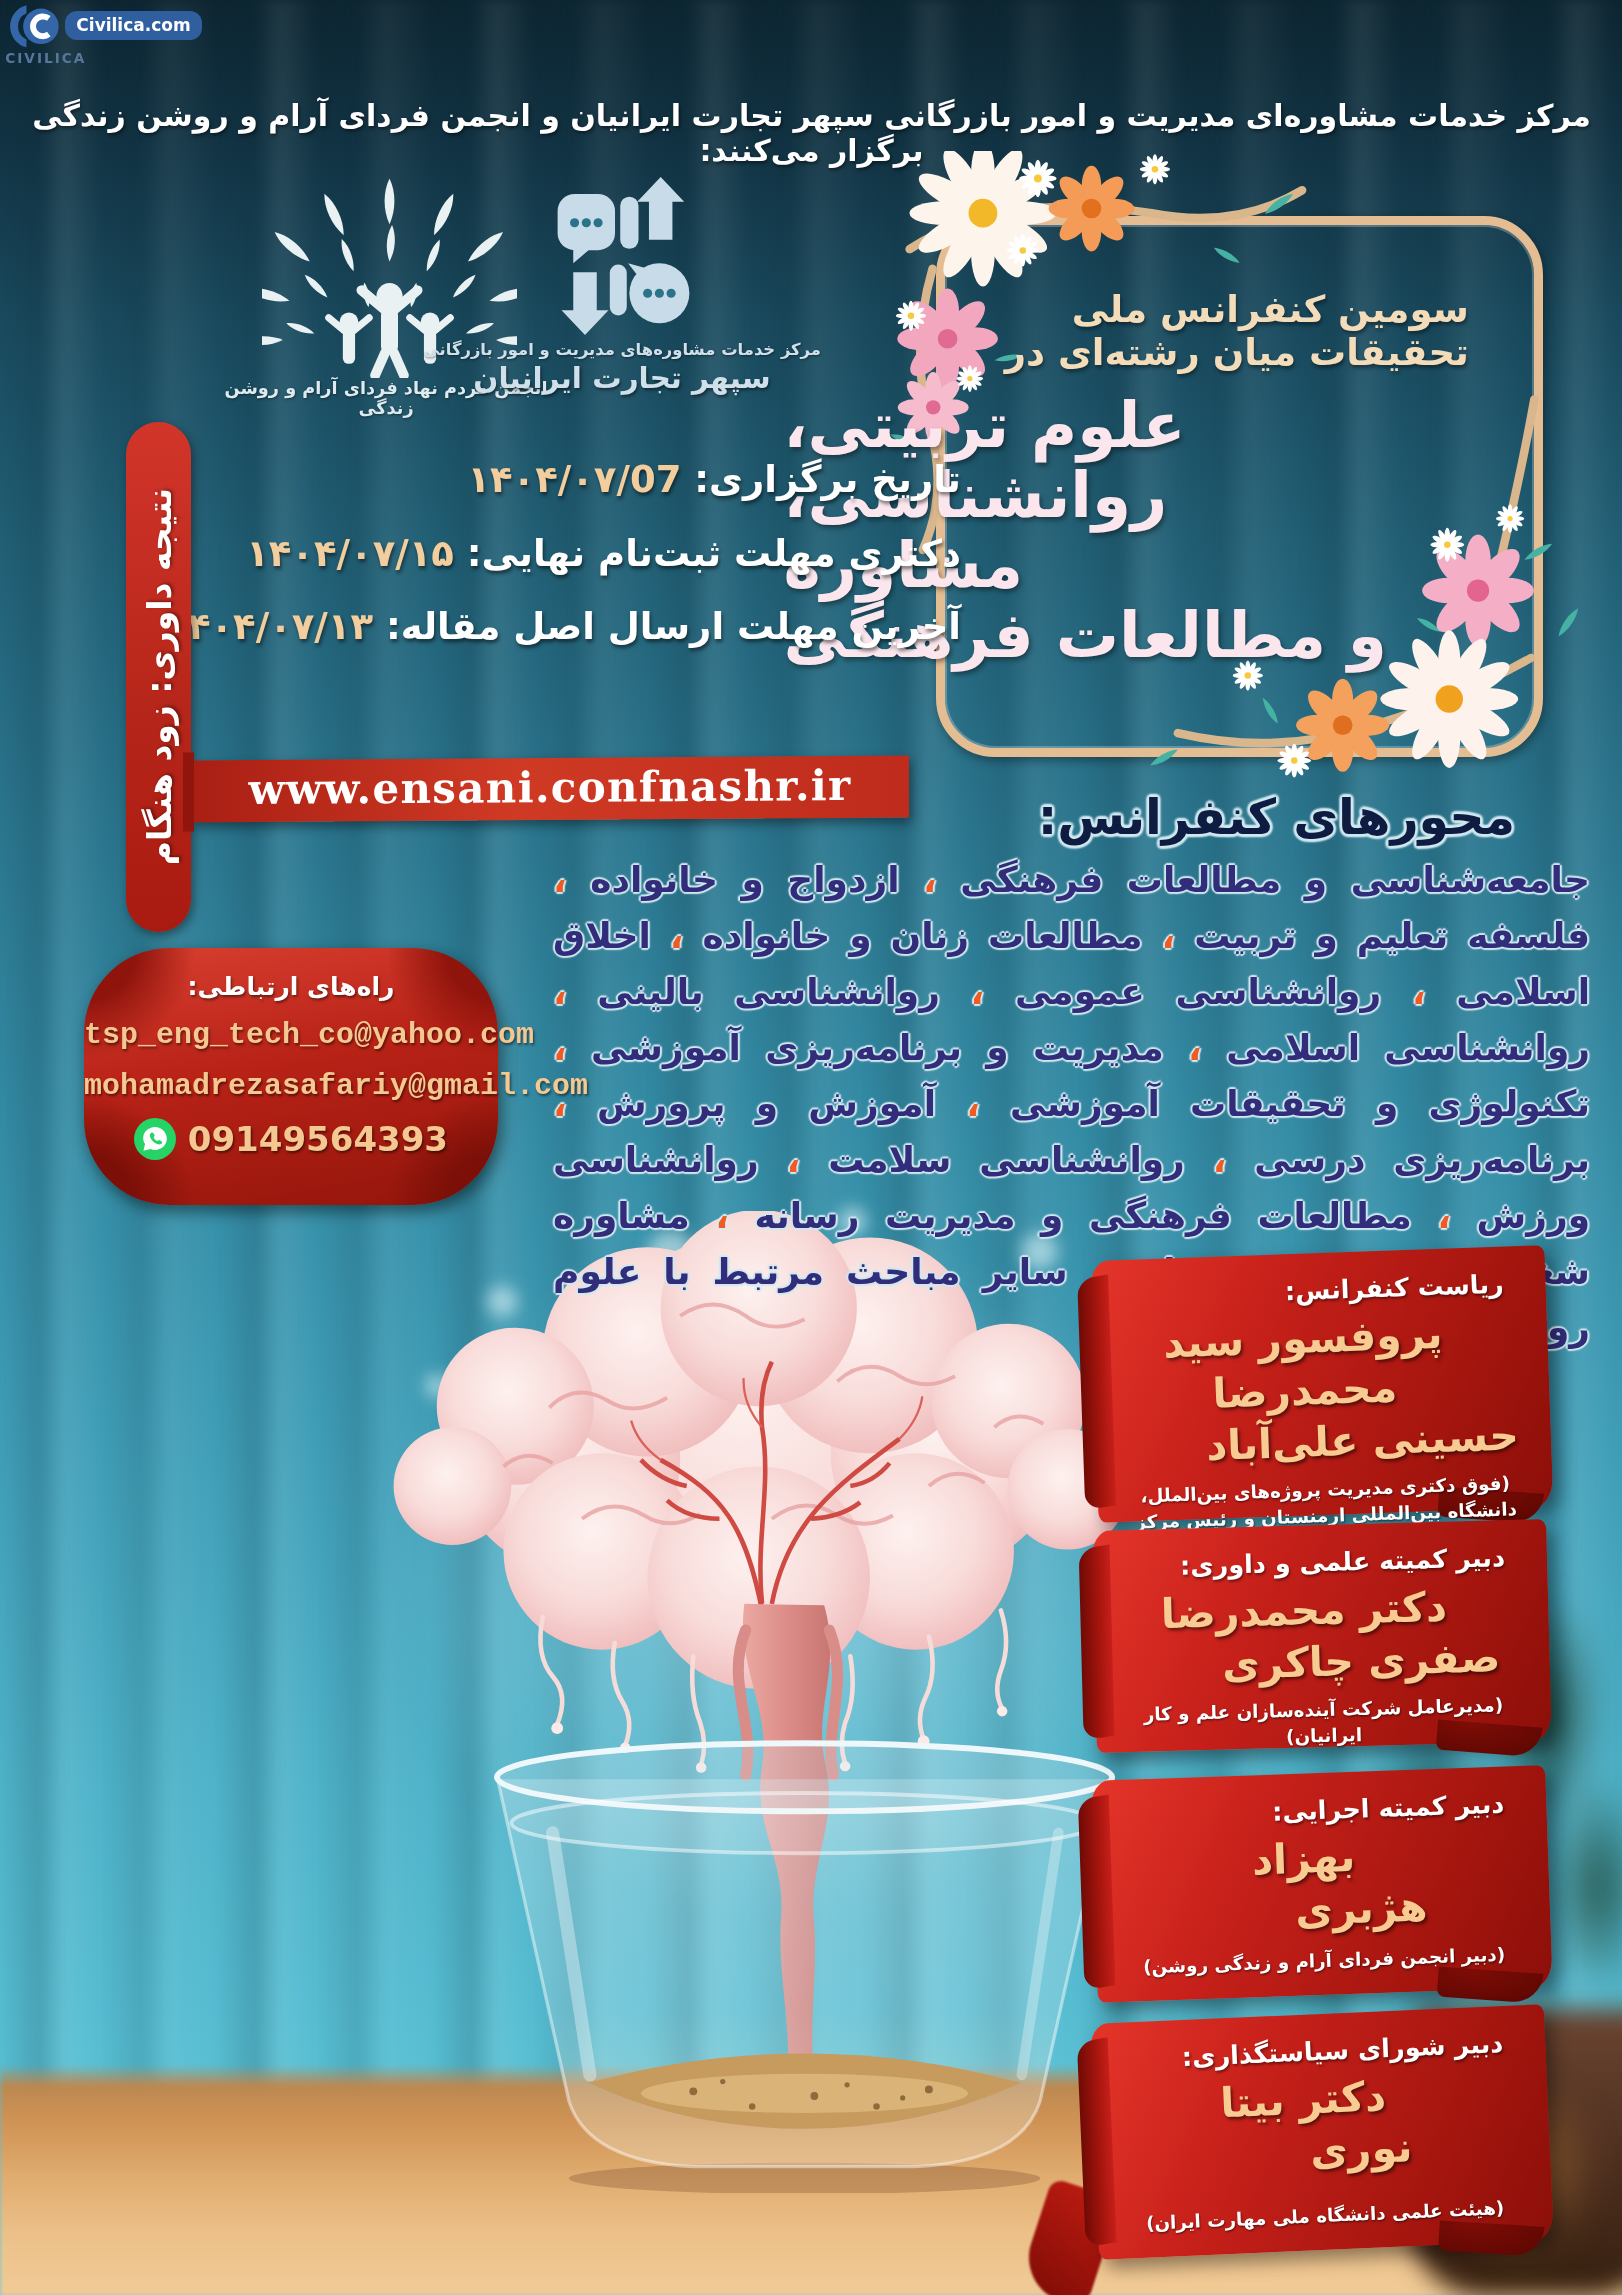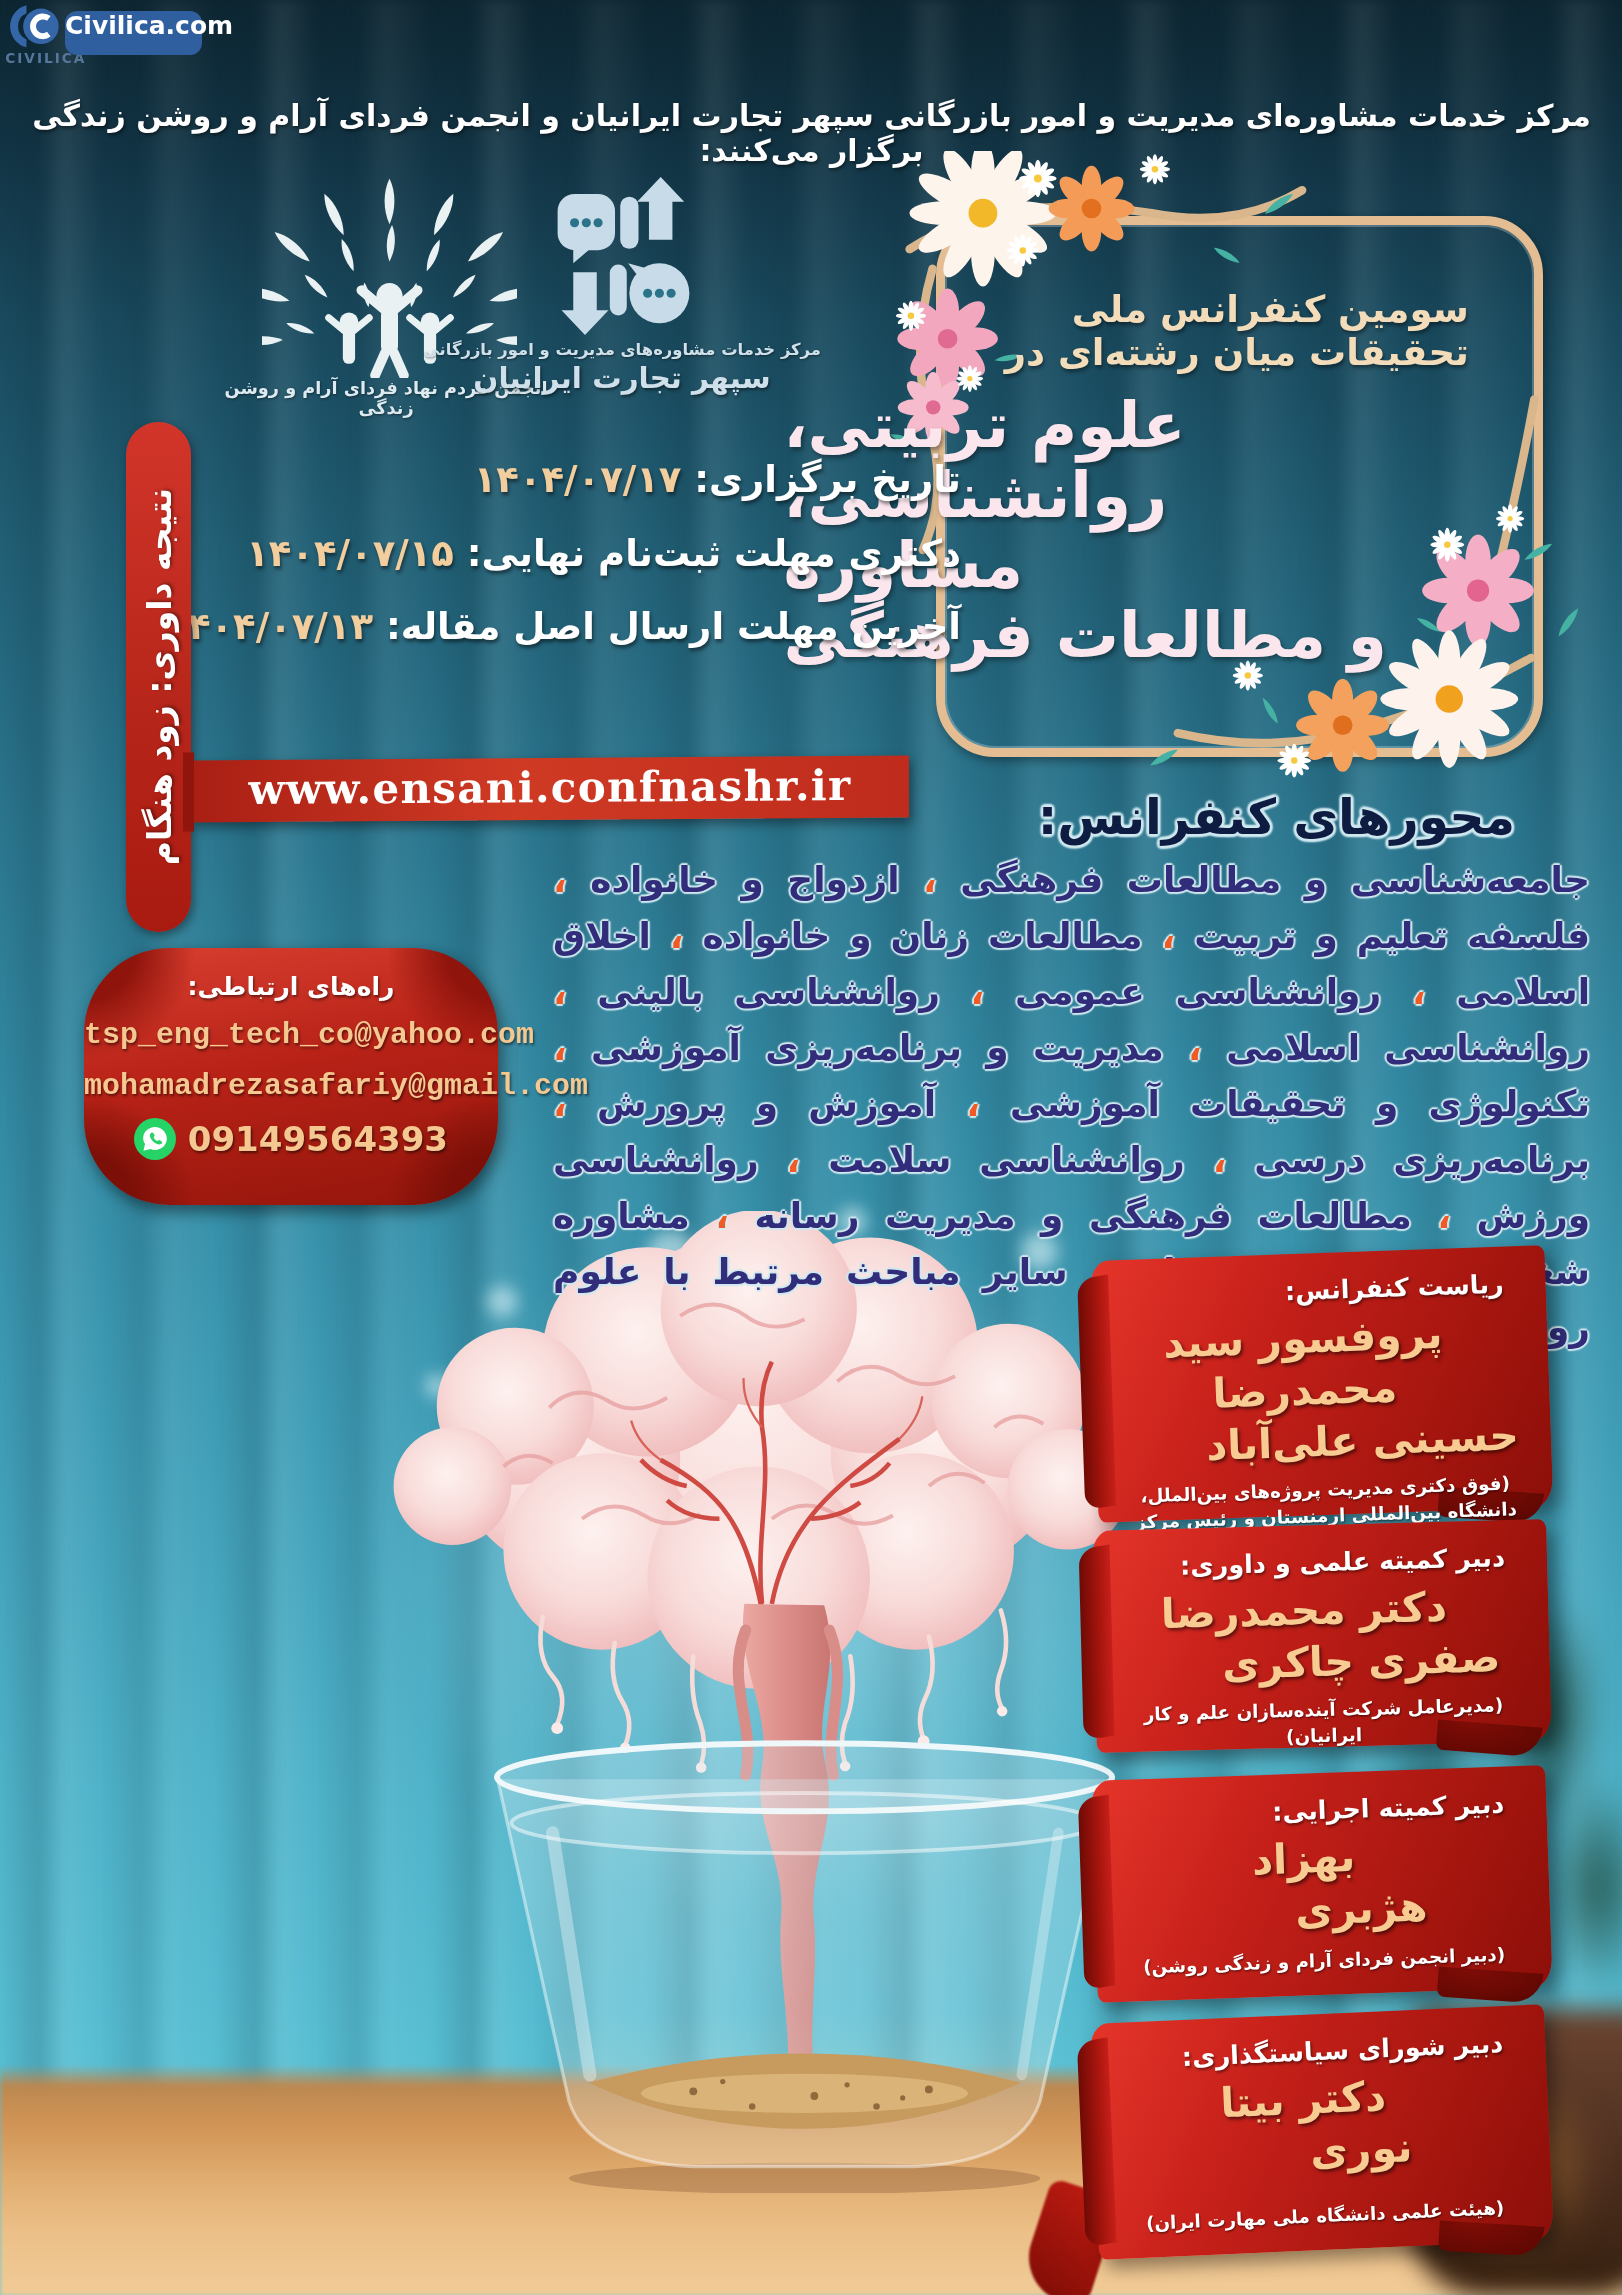--- a/index.html
+++ b/index.html
@@ -19,22 +19,22 @@
     background:radial-gradient(ellipse 22% 34% at 72% 28%,rgba(22,54,40,.85),rgba(22,54,40,0) 70%),
                radial-gradient(ellipse 26% 38% at 40% 55%,rgba(16,44,34,.8),rgba(16,44,34,0) 70%),
                radial-gradient(ellipse 20% 32% at 86% 62%,rgba(26,60,44,.8),rgba(26,60,44,0) 70%);}
   .plant-pot{position:absolute;left:1407px;top:2009px;width:262px;height:287px;z-index:2;filter:blur(11.8px);
     background:linear-gradient(180deg,#6a4430,#4a2c1d 60%,#35200f);border-radius:23.6px 23.6px 79px 79px;}
   .warm-blur{position:absolute;left:1427px;top:2042px;width:196px;height:254px;z-index:3;filter:blur(19.6px);
     background:radial-gradient(ellipse 50% 50% at 50% 50%,rgba(236,160,70,.55),rgba(236,160,70,0) 70%);}
   
   .civilica{left:7.9px;top:3.9px;z-index:6;}
   .civilica-word{left:5.2px;top:50px;font-size:13.7px;letter-spacing:2px;color:#56779b;font-weight:bold;z-index:6;}
-  .civilica-badge{left:65px;top:11px;width:137px;height:44px;background:#2f5f9e;border-radius:12px;z-index:6;
-    color:#fff;font-weight:bold;font-size:25px;line-height:29px;text-align:center;}
+  .civilica-badge{left:65px;top:11px;width:137px;height:29px;background:#2f5f9e;border-radius:12px;z-index:6;
+    color:#fff;font-weight:bold;font-size:17px;line-height:29px;text-align:center;}
   
   .organizers{left:0;top:98px;width:1623px;text-align:center;direction:rtl;color:#fff;font-weight:bold;
     font-size:30px;text-shadow:1.3px 2px 3.9px rgba(0,0,0,.5);z-index:6;}
   
   .ngo-logo{left:262px;top:162px;z-index:6;}
   .ngo-caption{left:216px;top:378px;width:340px;text-align:center;direction:rtl;color:#ddeaf0;font-size:17.7px;
     font-weight:bold;text-shadow:0.7px 1.3px 2.6px rgba(0,0,0,.45);z-index:6;}
   .sepehr-logo{left:555px;top:177px;z-index:6;}
   .sepehr-cap1{left:419px;top:340px;width:406px;text-align:center;direction:rtl;color:#cfe0ea;font-size:16.4px;
     font-weight:bold;text-shadow:0.7px 1.3px 2.6px rgba(0,0,0,.45);z-index:6;}
@@ -316,21 +316,21 @@
   <div class="abs title-big">
     <div>علوم تربیتی،</div>
     <div>روانشناسی،</div>
     <div>مشاوره</div>
     <div>و مطالعات فرهنگی</div>
   </div>
 
   <div class="abs dates">
     <div class="date-row">
       <span class="date-label">تاریخ برگزاری:</span>
-      <span class="date-value">۱۴۰۴/۰۷/۱۷</span>
+      <span class="date-value">۱۴۰۴/۰۷/07</span>
     </div>
     <div class="date-row">
       <span class="date-label">دکتری مهلت ثبت‌نام نهایی:</span>
       <span class="date-value">۱۴۰۴/۰۷/۱۵</span>
     </div>
     <div class="date-row">
       <span class="date-label">آخرین مهلت ارسال اصل مقاله:</span>
       <span class="date-value">۱۴۰۴/۰۷/۱۳</span>
     </div>
   </div>

